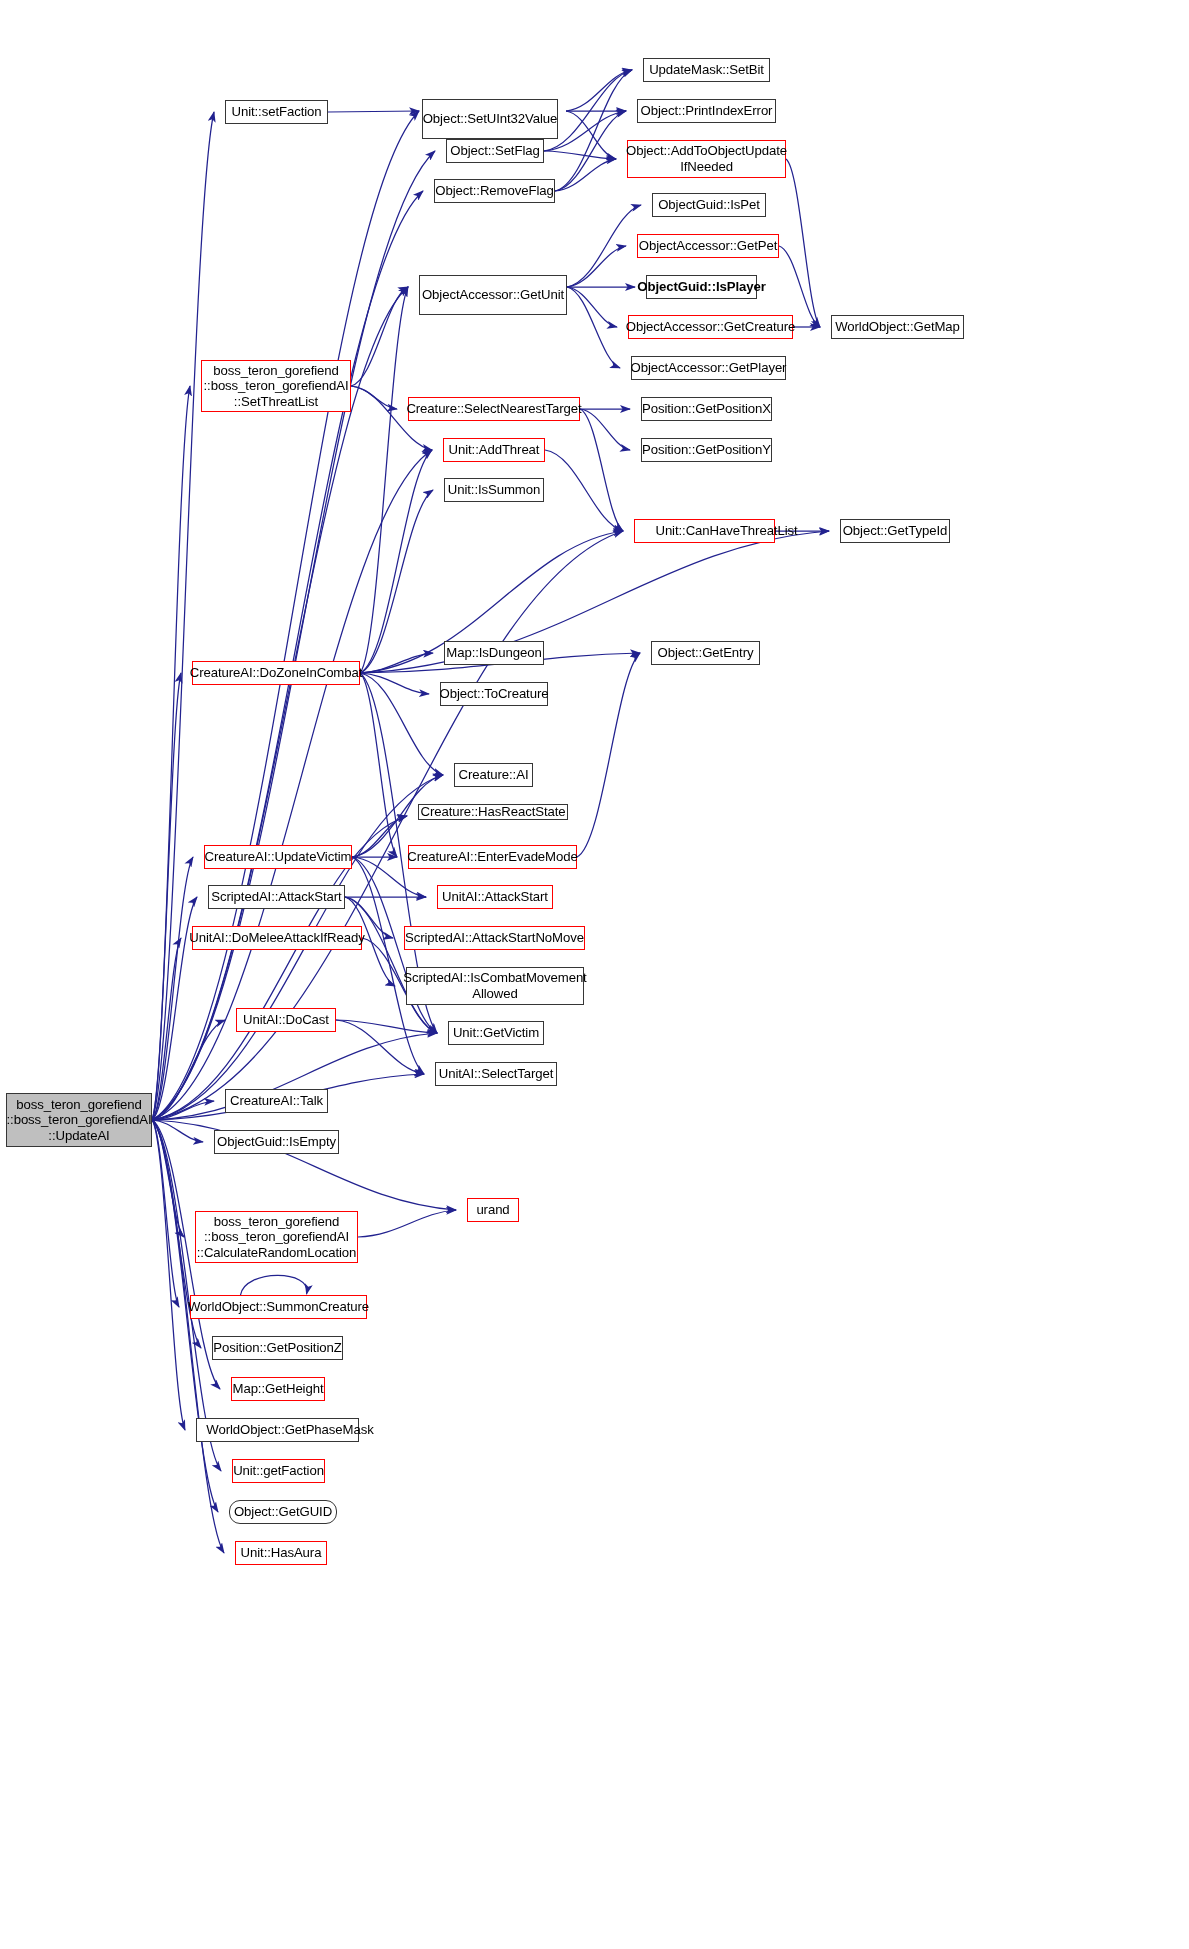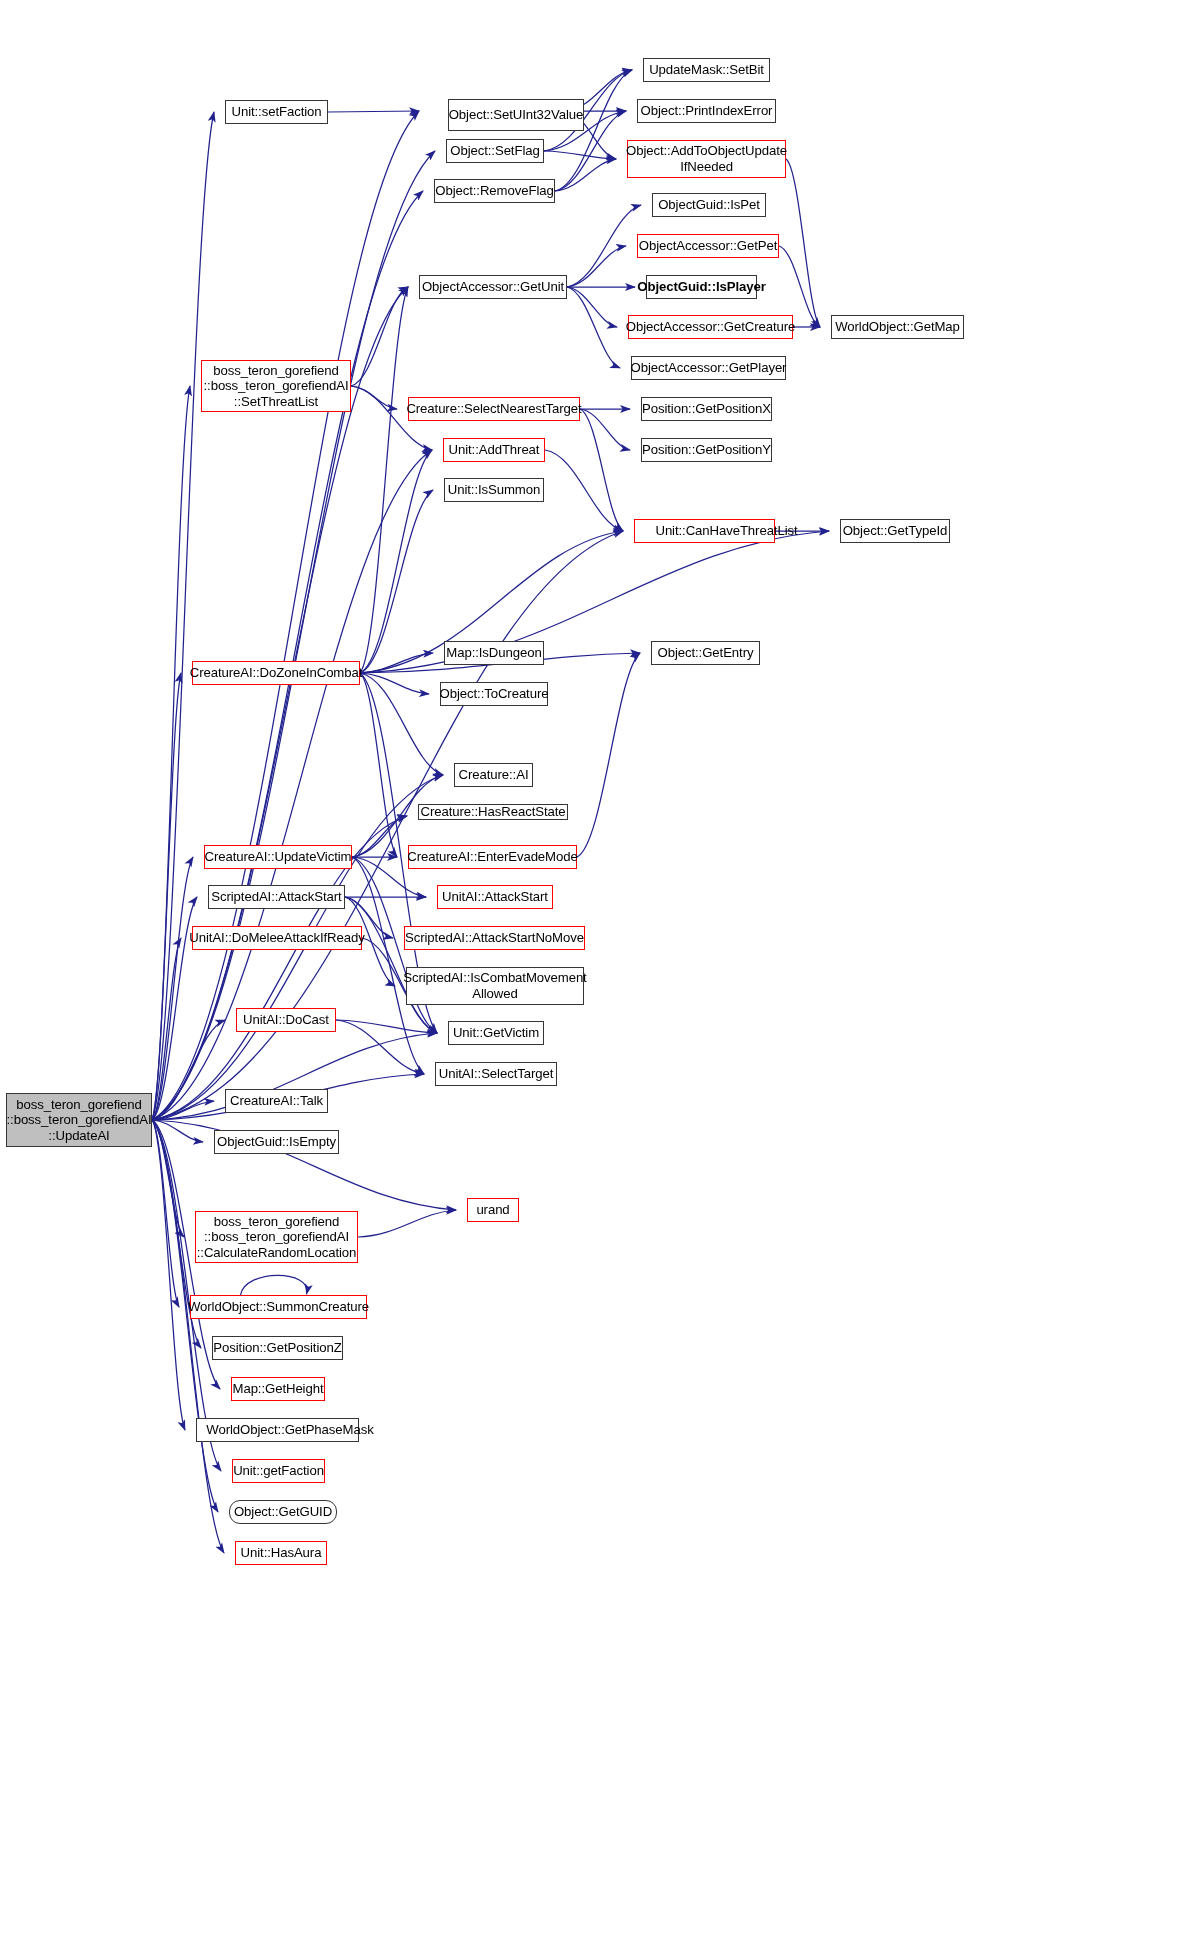--- a/index.html
+++ b/index.html
@@ -143,30 +143,30 @@
         <path d="M336,1020 C373.0,1023.2 390.6,1068.6 424,1074" marker-end="url(#arrow)"></path>
         <path d="M358,1237 C399.2,1235.4 418.8,1212.7 456,1210" marker-end="url(#arrow)"></path>
         <path d="M240.5,1295 C244.5,1269 312.5,1269 306.5,1294" marker-end="url(#arrow)"></path>
       </g>
   </svg>
   <div id="nodes">
       <div class="node root" style="left: 6px; top: 1093px; width: 146px; height: 54px;">boss_teron_gorefiend
 ::boss_teron_gorefiendAI
 ::UpdateAI</div>
       <div class="node black" style="left: 225px; top: 100px; width: 103px; height: 24px;">Unit::setFaction</div>
-      <div class="node black" style="left: 448px; top: 99px; width: 136px; height: 32px; text-align: right;">Object::SetUInt32Value</div>
+      <div class="node black" style="left: 422px; top: 99px; width: 136px; height: 40px; text-align: right;">Object::SetUInt32Value</div>
       <div class="node black" style="left: 643px; top: 58px; width: 127px; height: 24px;">UpdateMask::SetBit</div>
       <div class="node black" style="left: 637px; top: 99px; width: 139px; height: 24px;">Object::PrintIndexError</div>
       <div class="node black" style="left: 446px; top: 139px; width: 98px; height: 24px;">Object::SetFlag</div>
       <div class="node red" style="left: 627px; top: 140px; width: 159px; height: 38px;">Object::AddToObjectUpdate
 IfNeeded</div>
       <div class="node black" style="left: 434px; top: 179px; width: 121px; height: 24px;">Object::RemoveFlag</div>
       <div class="node black" style="left: 652px; top: 193px; width: 114px; height: 24px;">ObjectGuid::IsPet</div>
       <div class="node red" style="left: 637px; top: 234px; width: 142px; height: 24px;">ObjectAccessor::GetPet</div>
-      <div class="node black" style="left: 419px; top: 275px; width: 148px; height: 24px;">ObjectAccessor::GetUnit</div>
+      <div class="node black" style="left: 419px; top: 275px; width: 148px; height: 40px;">ObjectAccessor::GetUnit</div>
       <div class="node black" style="left: 646px; top: 275px; width: 111px; height: 24px; font-weight: bold;">ObjectGuid::IsPlayer</div>
       <div class="node red" style="left: 628px; top: 315px; width: 165px; height: 24px;">ObjectAccessor::GetCreature</div>
       <div class="node black" style="left: 831px; top: 315px; width: 133px; height: 24px;">WorldObject::GetMap</div>
       <div class="node black" style="left: 631px; top: 356px; width: 155px; height: 24px;">ObjectAccessor::GetPlayer</div>
       <div class="node red" style="left: 201px; top: 360px; width: 150px; height: 52px;">boss_teron_gorefiend
 ::boss_teron_gorefiendAI
 ::SetThreatList</div>
       <div class="node red" style="left: 408px; top: 397px; width: 172px; height: 24px;">Creature::SelectNearestTarget</div>
       <div class="node black" style="left: 641px; top: 397px; width: 131px; height: 24px;">Position::GetPositionX</div>
       <div class="node red" style="left: 443px; top: 438px; width: 102px; height: 24px;">Unit::AddThreat</div>

